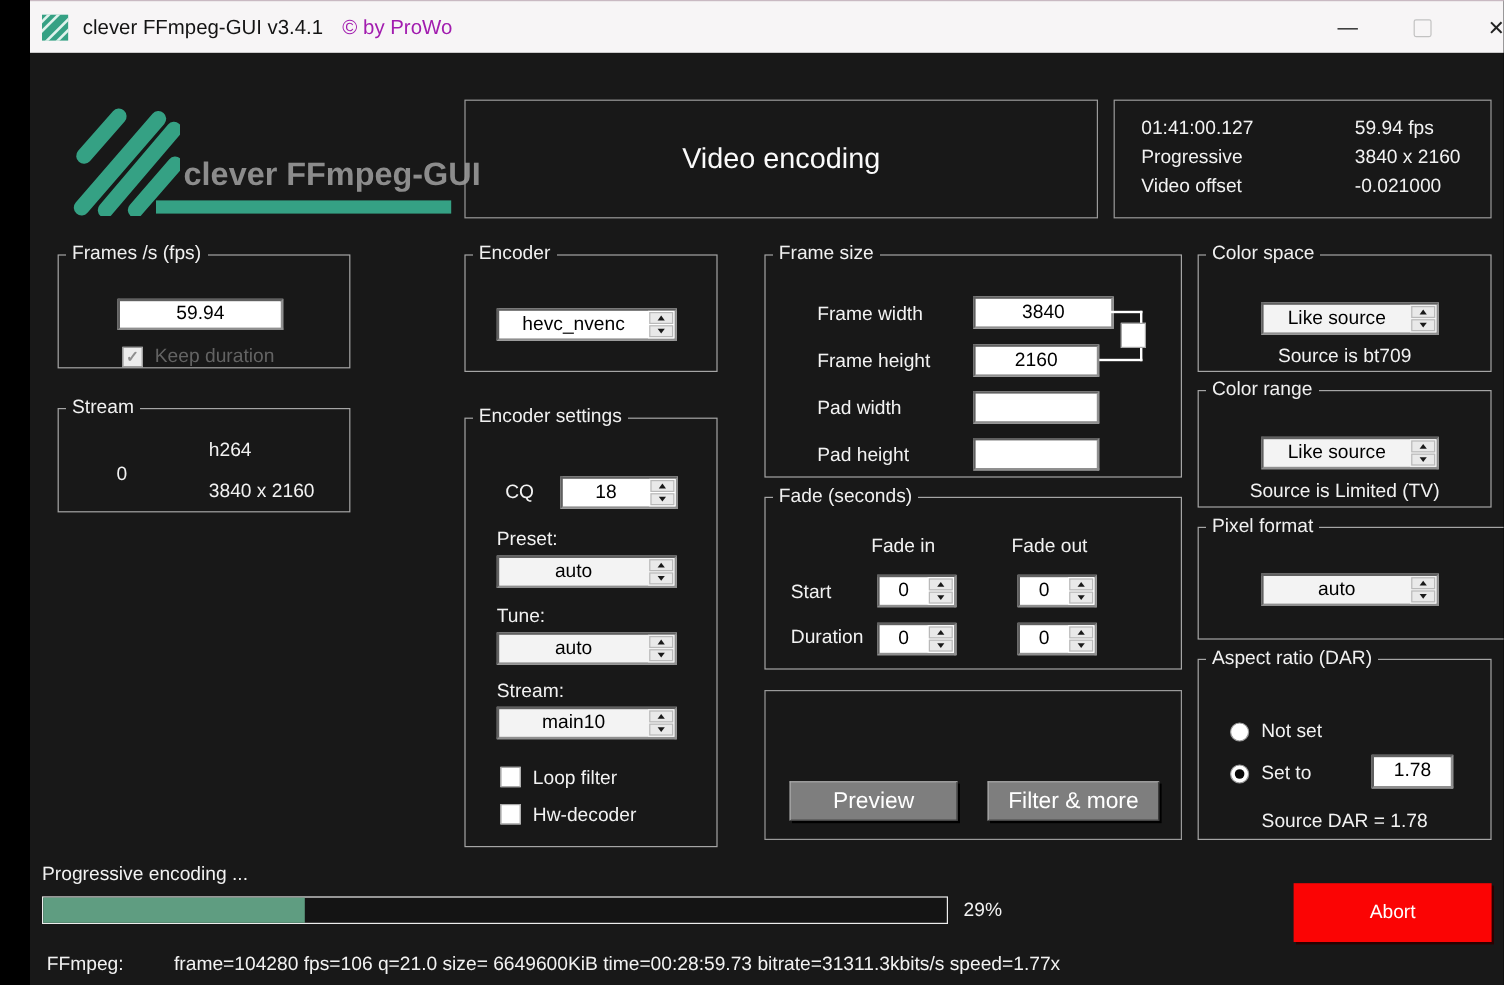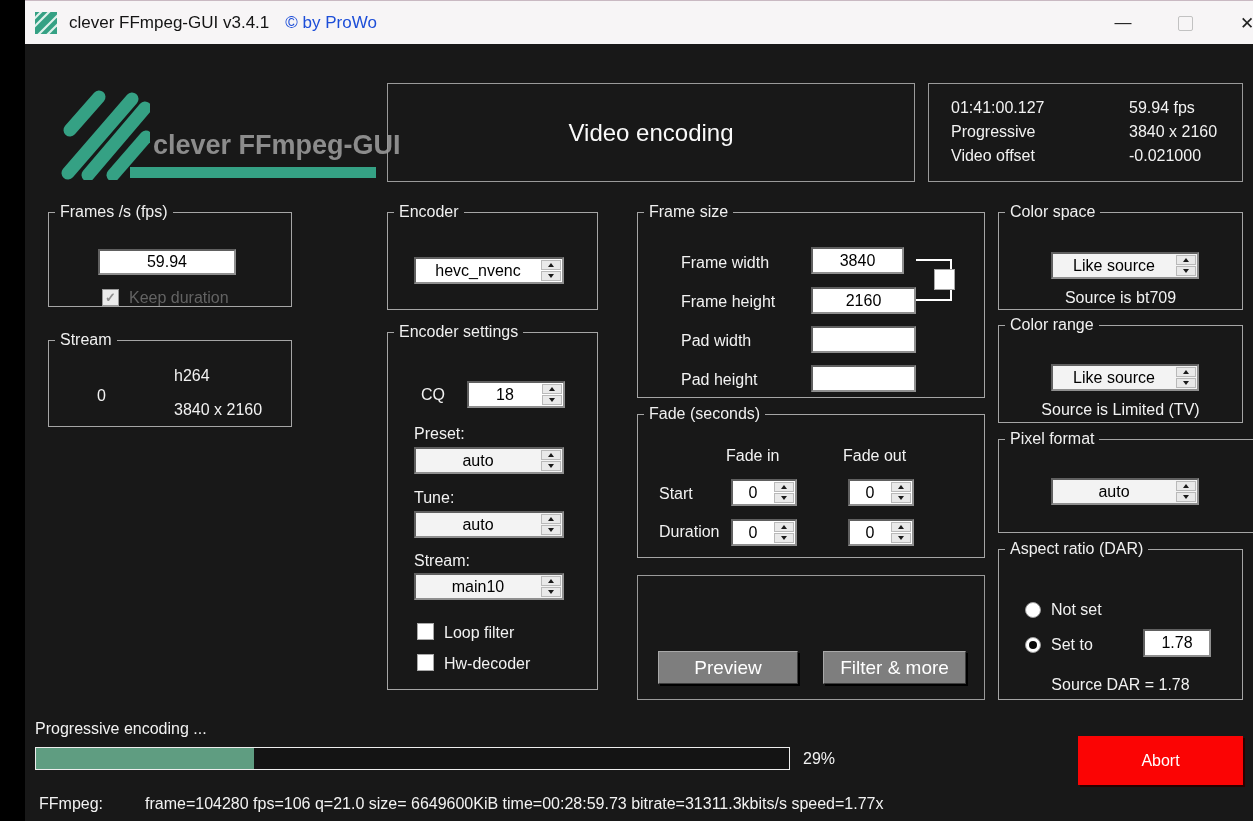--- a/index.html
+++ b/index.html
@@ -3,21 +3,21 @@
 <meta charset="utf-8">
 <style>
   html,body{margin:0;padding:0;background:#000;}
   #app{position:relative;width:1253px;height:821px;background:#181818;overflow:hidden;
        font-family:"Liberation Sans", sans-serif;color:#f2f2f2;margin-left:25px;}
   
   .titlebar{position:absolute;left:0;top:0;width:1253px;height:44px;background:#f7f5f6;
             border-top:1px solid #c9b9c2;box-sizing:border-box;display:flex;align-items:center;}
   .titlebar .app-ico{margin-left:10px;}
   .titlebar .wtitle{margin-left:12px;font-size:17px;color:#141414;}
-  .titlebar .wcopy{margin-left:16px;font-size:17px;color:#1d4ed8;}
+  .titlebar .wcopy{margin-left:16px;font-size:17px;color:#a21caf;}
   .win-btns{position:absolute;right:0;top:0;height:44px;display:flex;}
   .win-btn{width:62px;height:44px;display:flex;align-items:center;justify-content:center;
            color:#222;font-size:17px;cursor:default;}
   .max-box{display:block;width:13px;height:13px;border:1px solid #c2c2c2;border-radius:2px;}
   
   .abs{position:absolute;box-sizing:border-box;}
   fieldset.grp{position:absolute;margin:0;padding:0;border:1px solid #a5a5a5;box-sizing:border-box;}
   fieldset.grp legend{font-size:16px;color:#f0f0f0;margin-left:6px;padding:0 5px;}
   .lbl{position:absolute;font-size:16px;color:#f2f2f2;white-space:nowrap;}
   .lbl.dis{color:#636363;}
@@ -138,21 +138,21 @@
         <div class="sbtn">
             <i class="up"></i>
           </div>
         <div class="sbtn">
             <i class="down"></i>
           </div>
       </div>
     </div>
   </fieldset>
 
-  <fieldset class="grp" style="left:362px;top:323px;width:211px;height:367px">
+  <fieldset class="grp" style="left:362px;top:339px;width:211px;height:367px">
     <legend>Encoder settings</legend>
 
     <div class="lbl" style="left:33px;top:45px">CQ</div>
     <div class="spin" style="left:79px;top:40px;width:98px;height:27px">
       <div class="val">18</div>
       <div class="btns">
         <div class="sbtn">
             <i class="up"></i>
           </div>
         <div class="sbtn">
@@ -205,21 +205,21 @@
     <div class="cb" style="left:29px;top:313px"></div>
     <div class="lbl" style="left:56px;top:314px">Hw-decoder</div>
   </fieldset>
 
   <fieldset class="grp" style="left:612px;top:203px;width:348px;height:195px">
     <legend>Frame size</legend>
     <div class="lbl" style="left:43px;top:33px">Frame width</div>
     <div class="lbl" style="left:43px;top:72px">Frame height</div>
     <div class="lbl" style="left:43px;top:111px">Pad width</div>
     <div class="lbl" style="left:43px;top:150px">Pad height</div>
-    <input class="tin" style="left: 173px; top: 26px; width: 93px; height: 27px;" value="3840">
+    <input class="tin" style="left: 173px; top: 26px; width: 117px; height: 27px;" value="3840">
     <input class="tin" style="left: 173px; top: 66px; width: 105px; height: 27px;" value="2160">
     <input class="tin" style="left: 173px; top: 105px; width: 105px; height: 27px;" value="">
     <input class="tin" style="left: 173px; top: 144px; width: 105px; height: 27px;" value="">
     <div class="bracket" style="left:278px;top:38px;width:36px;height:42px;border-right:2px solid #fff;border-top:2px solid #fff;border-bottom:2px solid #fff"></div>
     <div class="cb" style="left:296px;top:48px;width:21px;height:21px"></div>
   </fieldset>
 
   <fieldset class="grp" style="left:612px;top:405px;width:348px;height:153px">
     <legend>Fade (seconds)</legend>
     <div class="lbl" style="left:88px;top:24px">Fade in</div>

